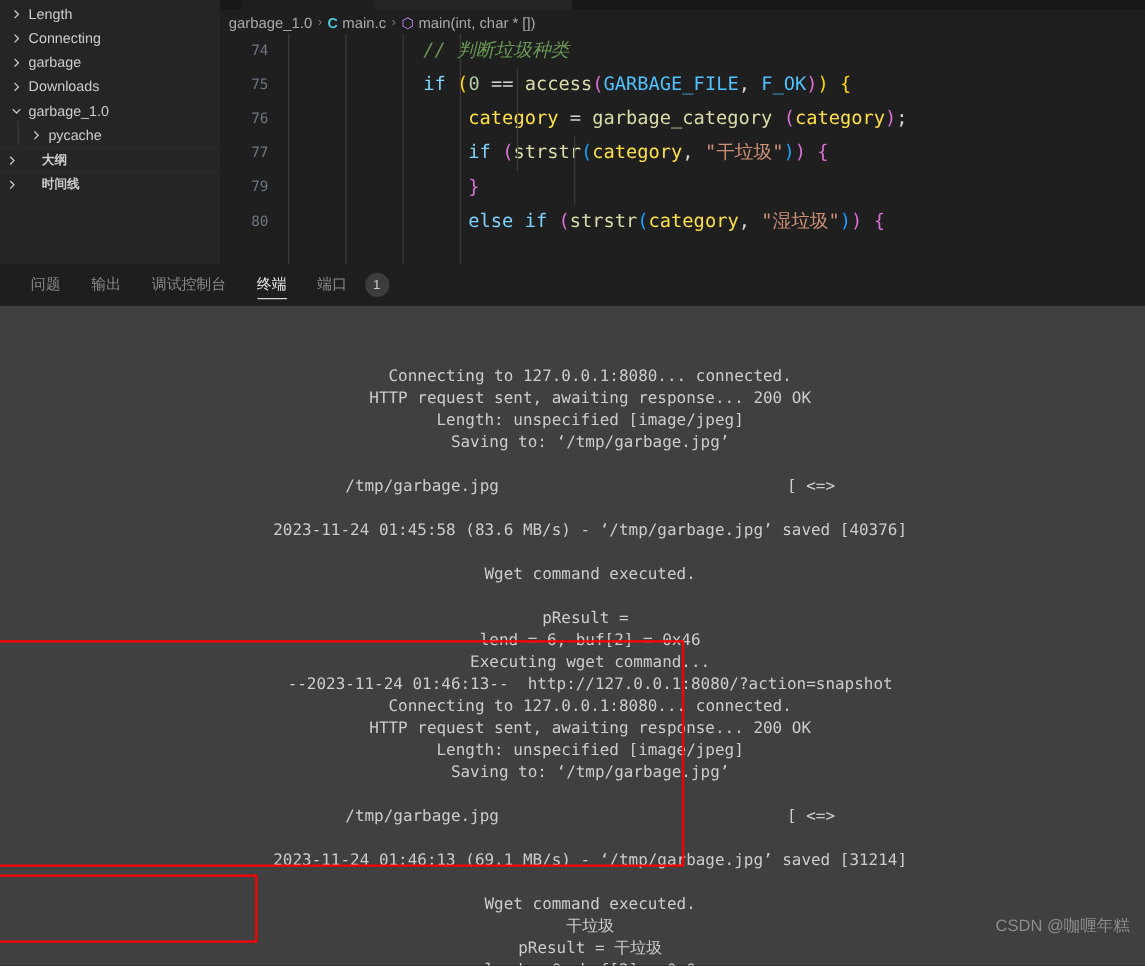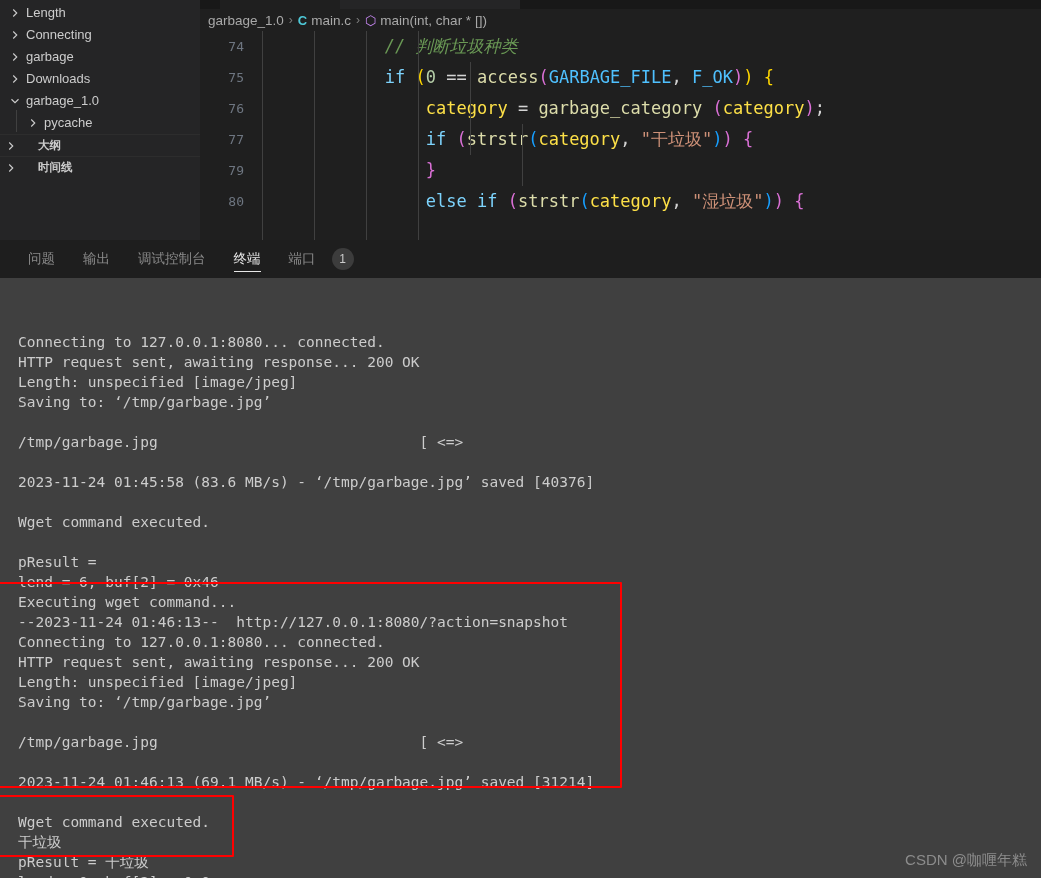--- a/index.html
+++ b/index.html
@@ -101,30 +101,30 @@
   .ptab.active:after{
     content:""; position:absolute; left:14px; right:14px; bottom:6px;
     height:1px; background:#e7e7e7;
   }
   .pbadge{
     width:22px; height:22px; border-radius:50%; background:#3c3c3c;
     color:#cccccc; font-size:12px; display:flex; align-items:center; justify-content:center;
     margin-left:2px;
   }
   .term{
-    position:relative; padding:14px 0 0 18px; height:600px; overflow:hidden;
+    position:relative; padding:14px 0 0 32px; height:600px; overflow:hidden;
     font-family:"DejaVu Sans Mono","Liberation Mono", monospace;
-    font-size:14.5px; line-height:20px; color:#cccccc; white-space:pre;
+    font-size:14.5px; line-height:20px; color:#cccccc; white-space:pre;text-align:center;
   }
   .tline{ height:20px; }
   .redbox{
     position:absolute; border:2px solid #ff0000; pointer-events:none; border-radius:1px;
   }
   .watermark{
-    position:absolute; right:14px; bottom:8px;
+    position:absolute; right:14px; bottom:26px;
     color:#8c8c8c; font-size:15px; font-family:"Liberation Sans", sans-serif;
   }
 </style>
 </head>
 <body>
 
 <div id="app">
 
   <div id="sidebar">
     <div class="sb-list" style="position:relative;">

